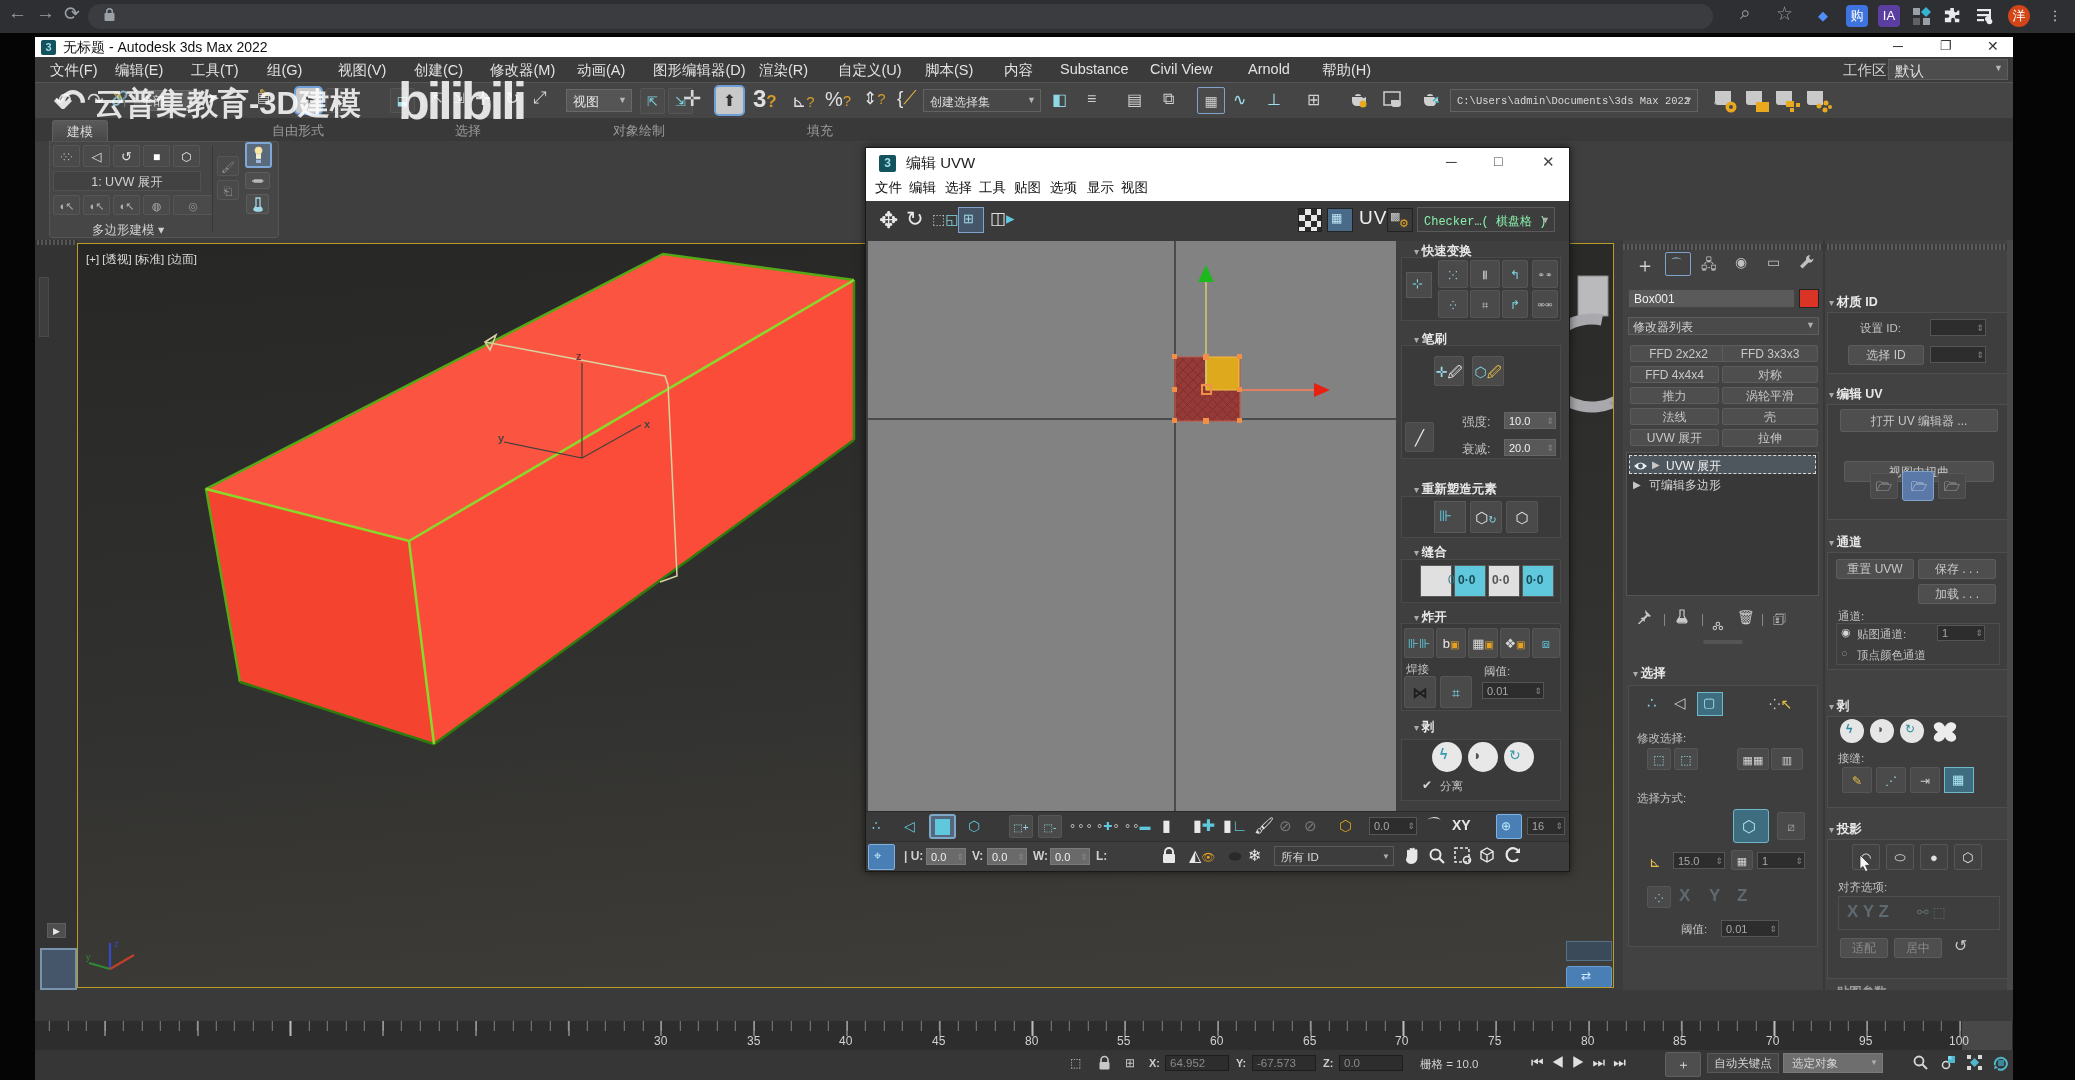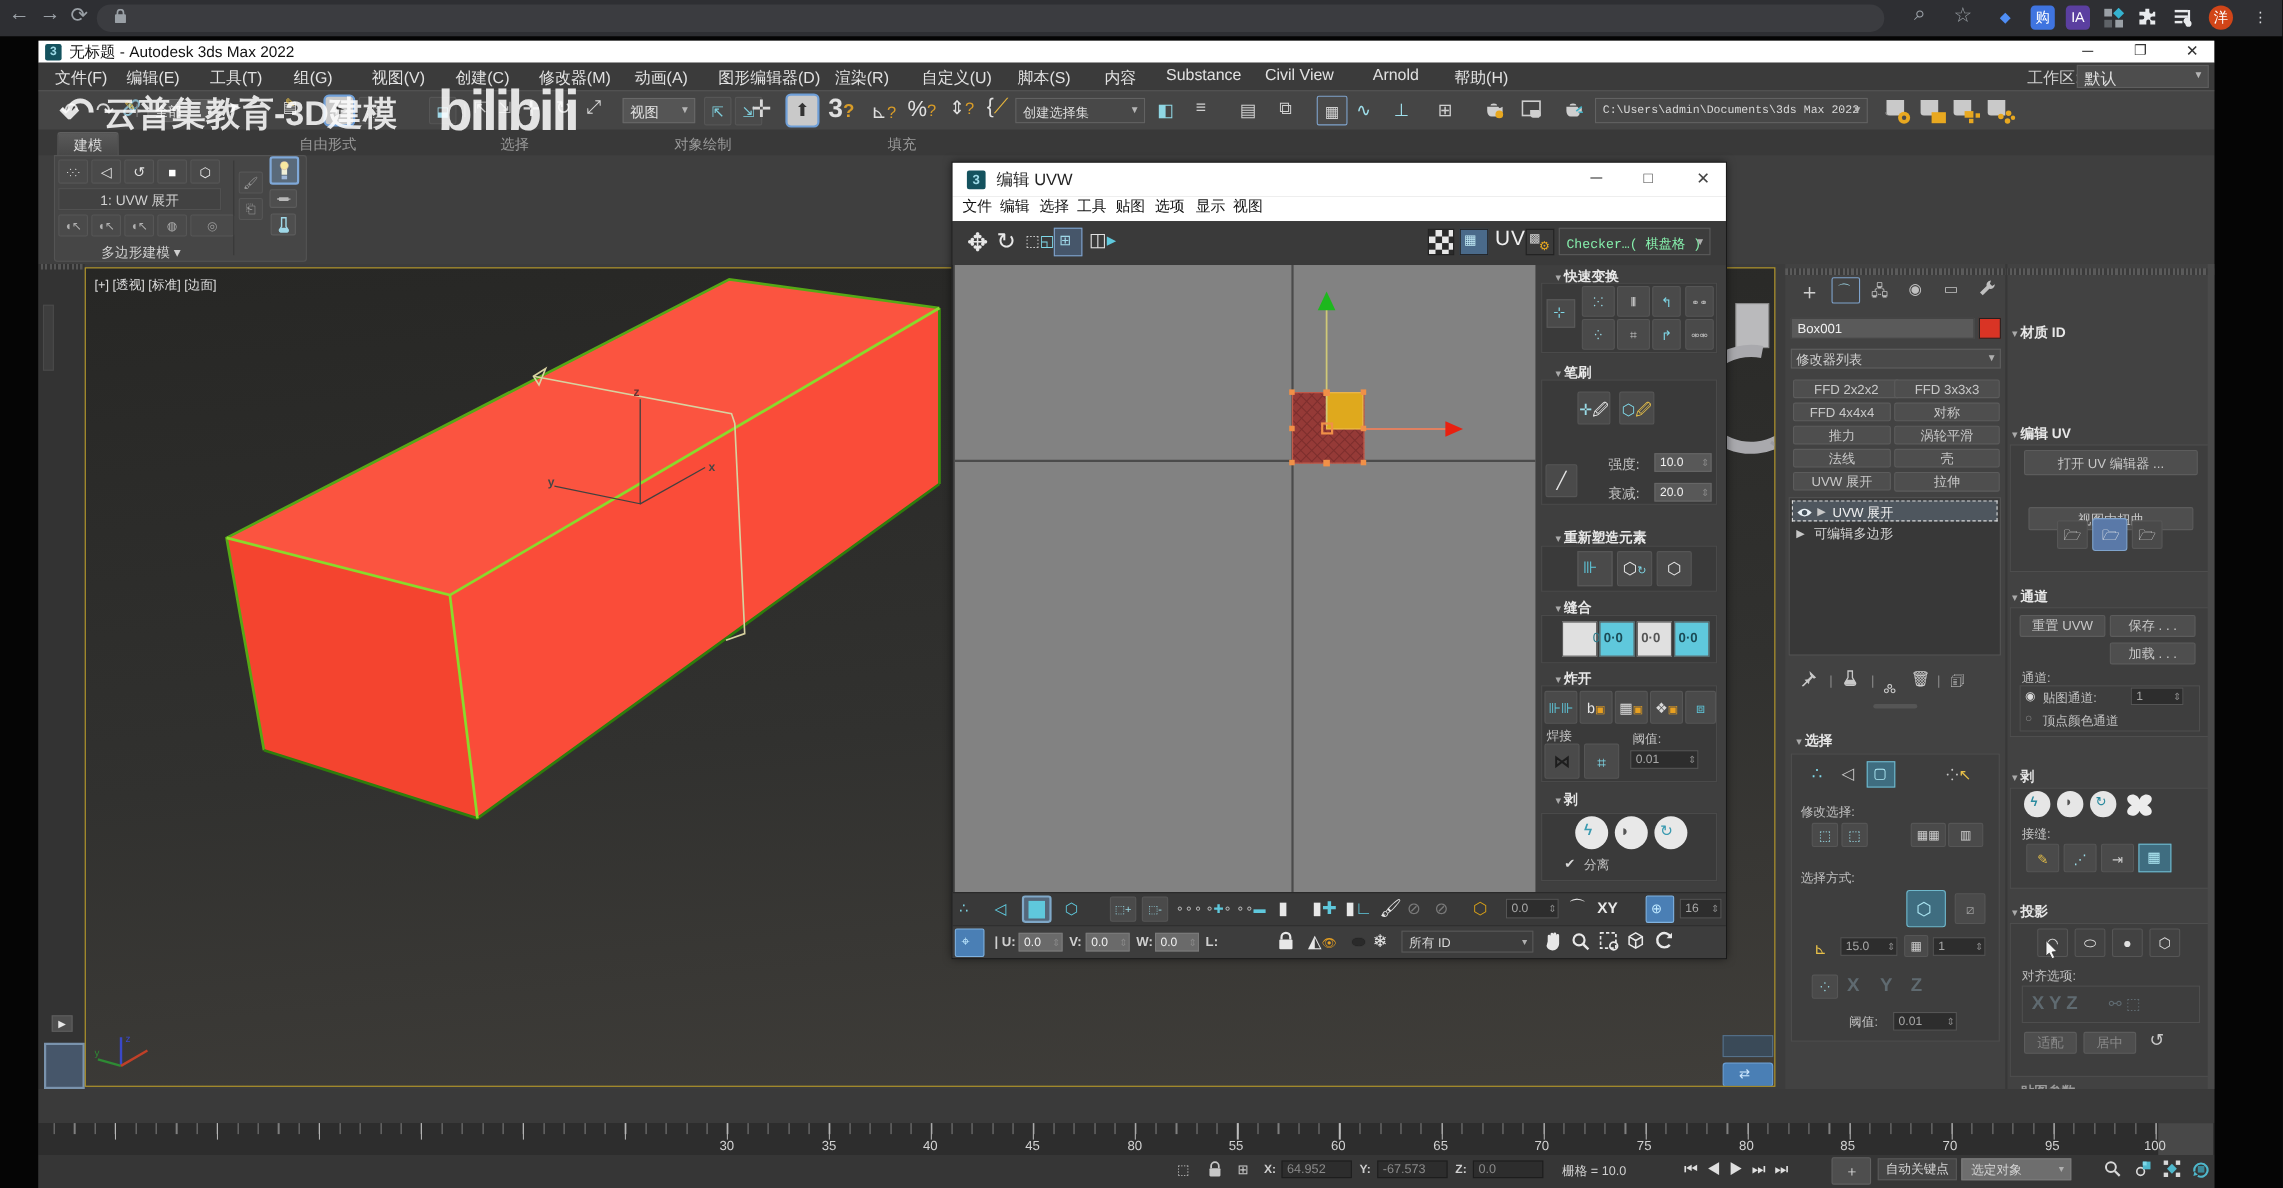--- a/index.html
+++ b/index.html
@@ -410,20 +410,26 @@
         <span class="abs" style="left:50px;top:200px;color:#5f6a70;font-size:17px;font-weight:bold;">X</span>
         <span class="abs" style="left:80px;top:200px;color:#5f6a70;font-size:17px;font-weight:bold;">Y</span>
         <span class="abs" style="left:108px;top:200px;color:#5f6a70;font-size:17px;font-weight:bold;">Z</span>
         <span class="lbl" style="left:52px;top:236px;">阈值:</span>
         <div class="spin" style="left:92px;top:234px;width:58px;height:17px;line-height:16px;">0.01</div>
       </div>
 
       <div class="abs" style="left:200px;top:0px;width:2px;height:750px;background:#383838;"></div>
 
       <div class="roll" style="left:206px;top:54px;">材质 ID</div>
+      <div class="abs" style="left:204px;top:72px;width:182px;height:62px;background:#3e3e3e;border:1px solid #4e4e4e;">
+        <span class="lbl" style="left:32px;top:8px;">设置 ID:</span>
+        <div class="spin" style="left:102px;top:6px;width:56px;height:17px;line-height:16px;"></div>
+        <div class="btn" style="left:20px;top:32px;width:76px;height:20px;line-height:19px;">选择 ID</div>
+        <div class="spin" style="left:102px;top:33px;width:56px;height:17px;line-height:16px;"></div>
+      </div>
 
       <div class="roll" style="left:206px;top:146px;">编辑 UV</div>
       <div class="abs" style="left:204px;top:164px;width:182px;height:116px;background:#3e3e3e;border:1px solid #4e4e4e;">
         <div class="btn" style="left:12px;top:4px;width:158px;height:23px;line-height:22px;">打开 UV 编辑器 ...</div>
         <div class="btn" style="left:16px;top:32px;width:150px;height:21px;line-height:20px;margin-top:24px;">视图中扭曲</div>
         <div class="ib" style="left:42px;top:68px;width:28px;height:26px;"><span style="font-size:13px;line-height:26px;color:#d8d8d8;">🗁</span></div>
         <div class="abs" style="left:74px;top:66px;width:32px;height:30px;background:#5a79a8;border:1px solid #7fa3cc;border-radius:3px;">
             <span class="abs" style="left:8px;top:5px;color:#f0f0f0;font-size:13px;">🗁</span>
           </div>
         <div class="ib" style="left:110px;top:68px;width:28px;height:26px;"><span style="font-size:13px;line-height:26px;color:#d8d8d8;">🗁</span></div>

